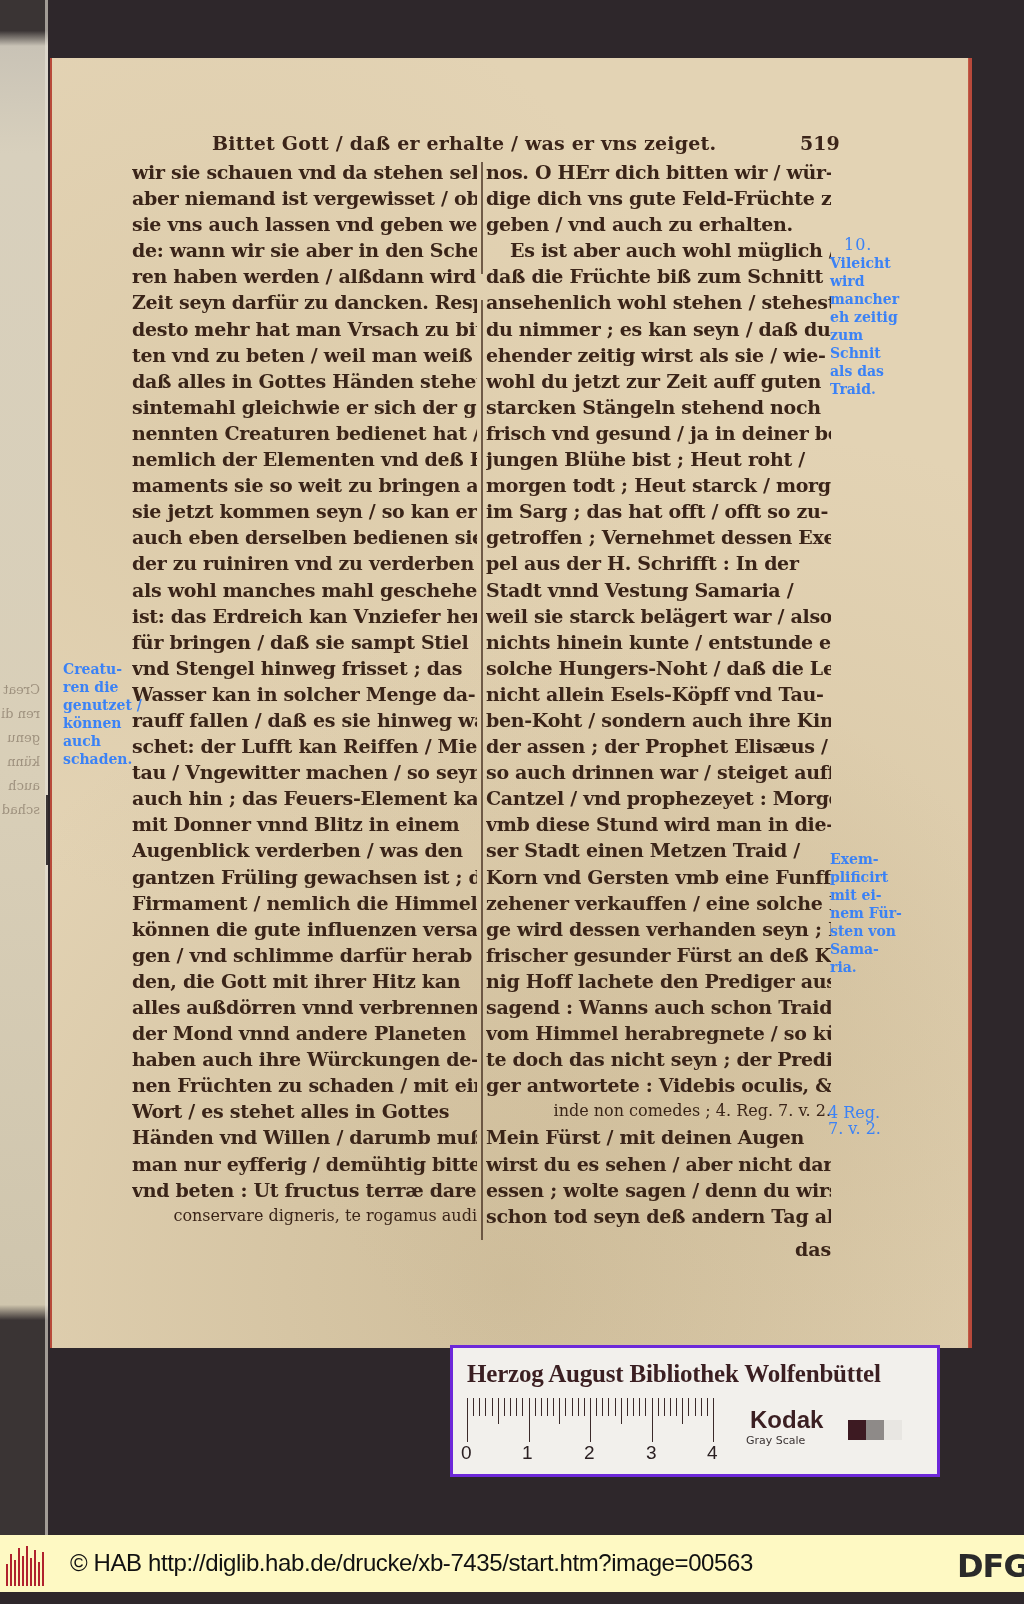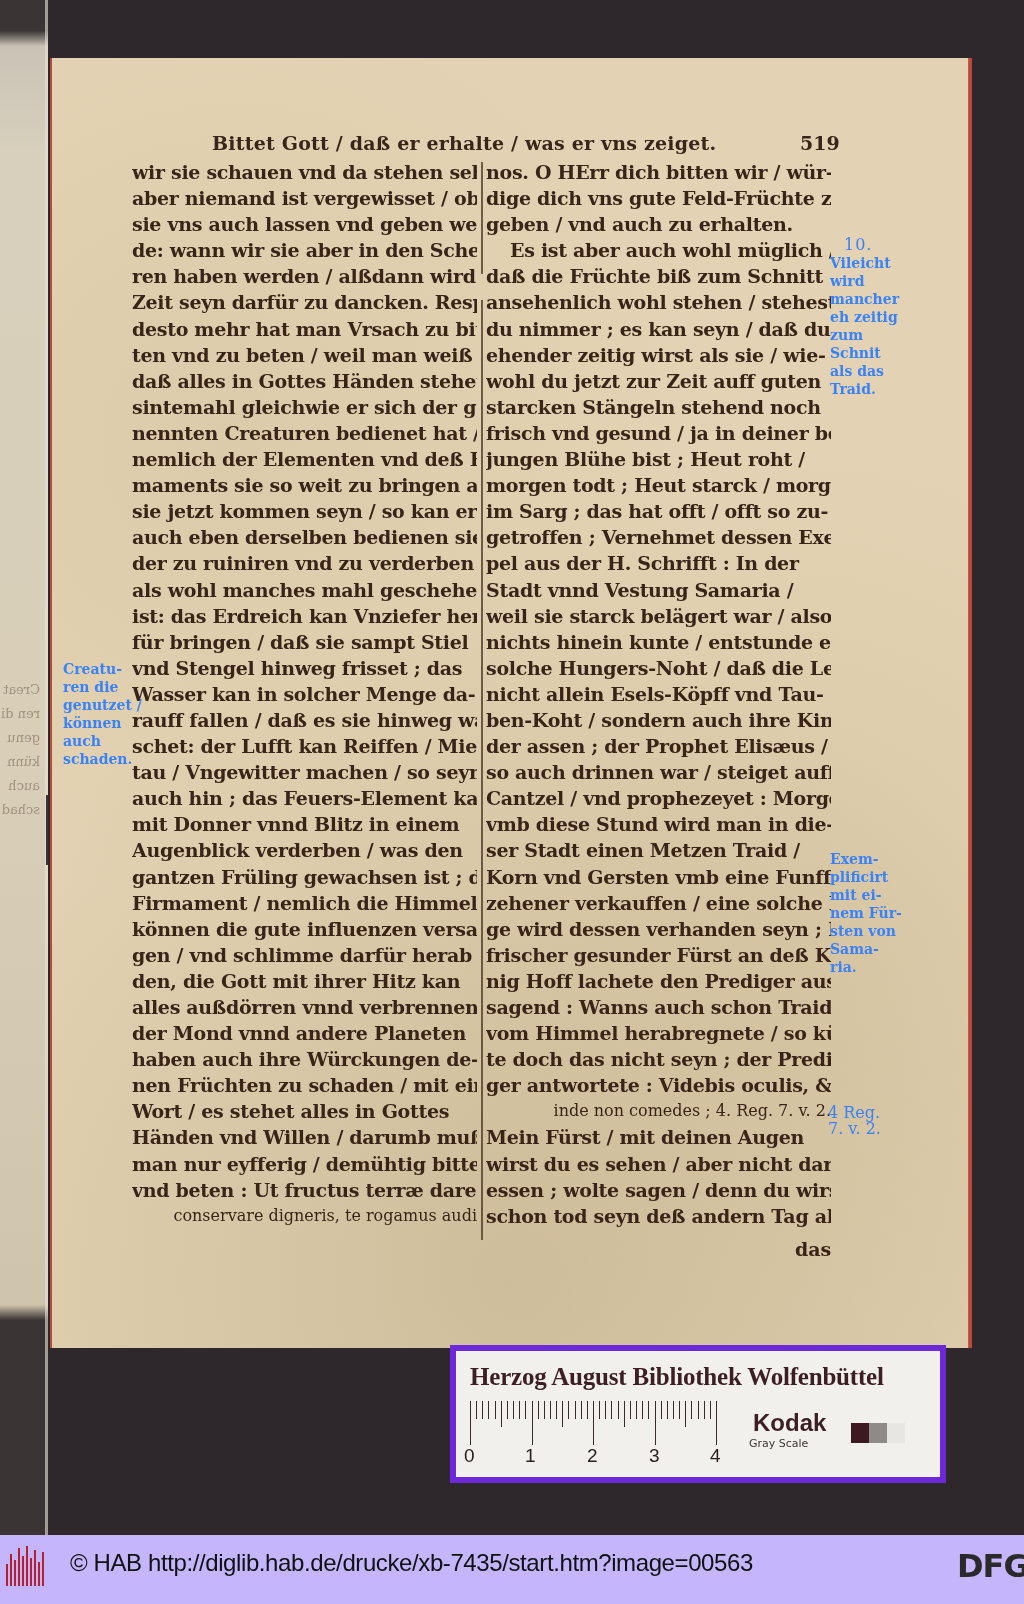--- a/index.html
+++ b/index.html
@@ -68,21 +68,21 @@
   .mn-right-3 { left:828px; top:1105px; font-size:16px; line-height:16px; font-weight:normal; }
   .mn-num { font-size:16px; font-weight:normal; letter-spacing:1px; }
   .catchword {
     position:absolute; left:795px; top:1238px; font-size:19px; color:#3a2418; font-weight:bold;text-align:right;
   }
   .left-hairline {
     position:absolute; left:46px; top:795px; width:2px; height:70px; background:#3a3434;
   }
   .color-card {
     position:absolute; left:450px; top:1345px; width:484px; height:126px;
-    background:#f2f0ec; border:6px solid #6d28d9;text-decoration:underline;
+    background:#f2f0ec; border:3px solid #6d28d9;text-decoration:underline;
   }
   .card-title {
     position:absolute; left:14px; top:12px; font-size:25px; font-weight:bold;
     color:#3b1f22; font-family:"Liberation Serif", serif; white-space:nowrap; letter-spacing:-0.2px;
   }
   .ruler {
     position:absolute; left:14px; top:50px; width:250px; height:44px;
   }
   .ruler .tick { position:absolute; top:0; width:1px; background:#3b2a2a; }
   .ruler .tick.small { height:18px; }
@@ -98,21 +98,21 @@
     position:absolute; left:297px; top:58px; font-size:24px; font-weight:bold;
     color:#3b1f22; font-family:"Liberation Sans", sans-serif;
   }
   .gray-scale-label {
     position:absolute; left:293px; top:86px; font-size:11px;
     color:#3b3434; font-family:"DejaVu Sans", sans-serif;
   }
   .swatches { position:absolute; left:395px; top:72px; height:20px; display:flex; }
   .swatches span { width:18px; height:20px; display:block; }
   .footer {
-    position:absolute; left:0; top:1535px; width:1024px; height:69px; background:#c4b5fd;
+    position:absolute; left:0; top:1535px; width:1024px; height:57px; background:#fef9c3;
   }
   .footer-logo {
     position:absolute; left:4px; top:11px; width:44px; height:40px;
   }
   .footer-logo span {
     position:absolute; bottom:0; width:2px; background:#b0222e;
   }
   .footer-text {
     position:absolute; left:70px; top:14px; font-size:24px; color:#111;
     font-family:"Liberation Sans", sans-serif; white-space:nowrap; letter-spacing:-0.4px;

